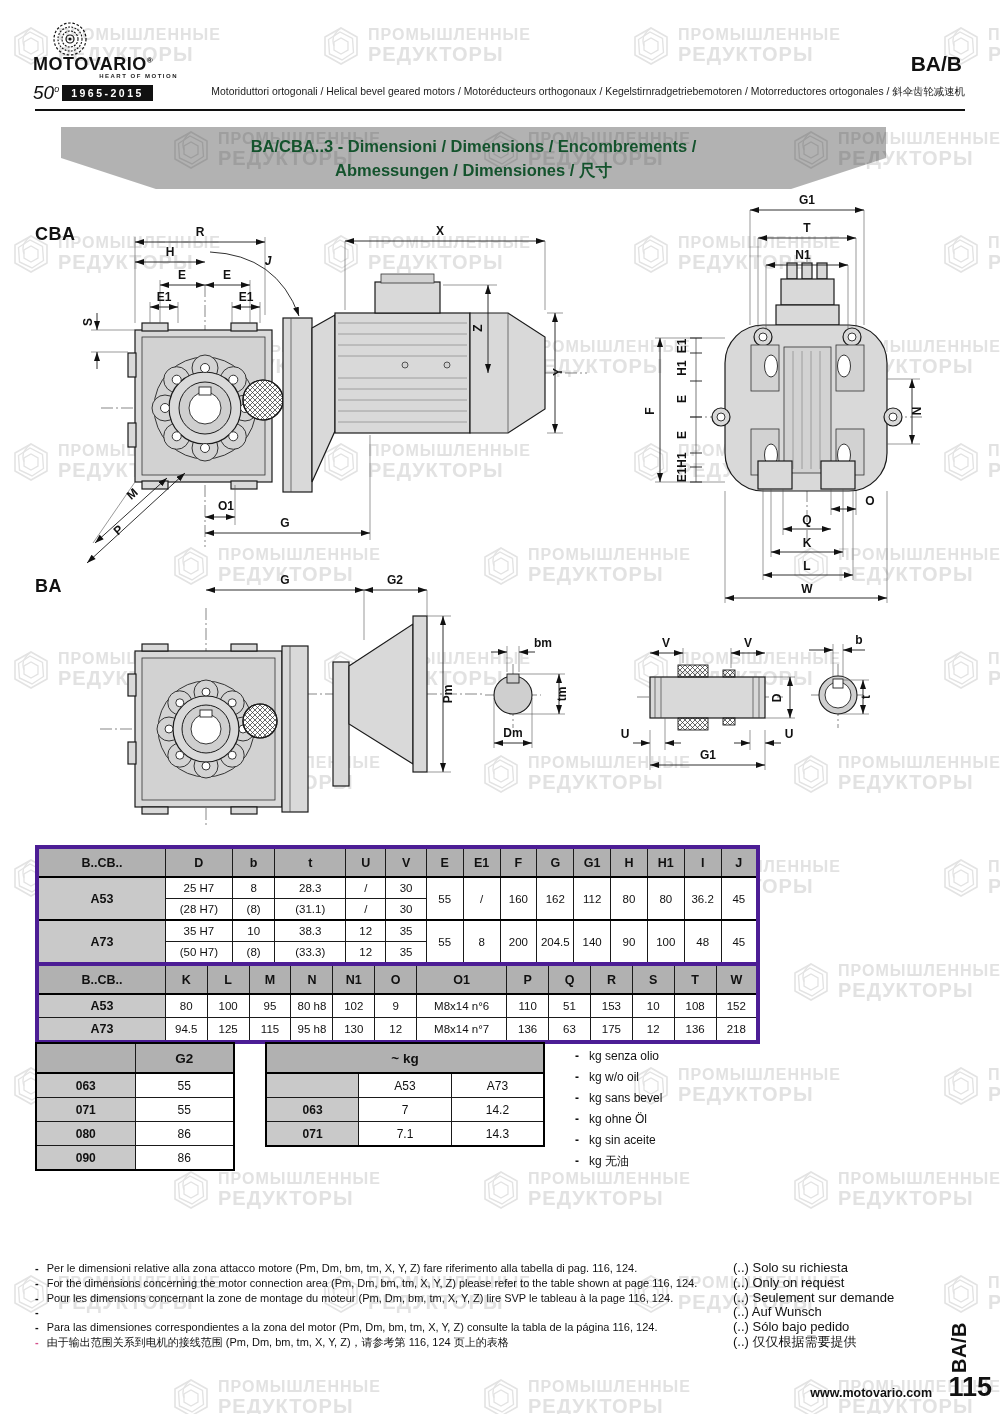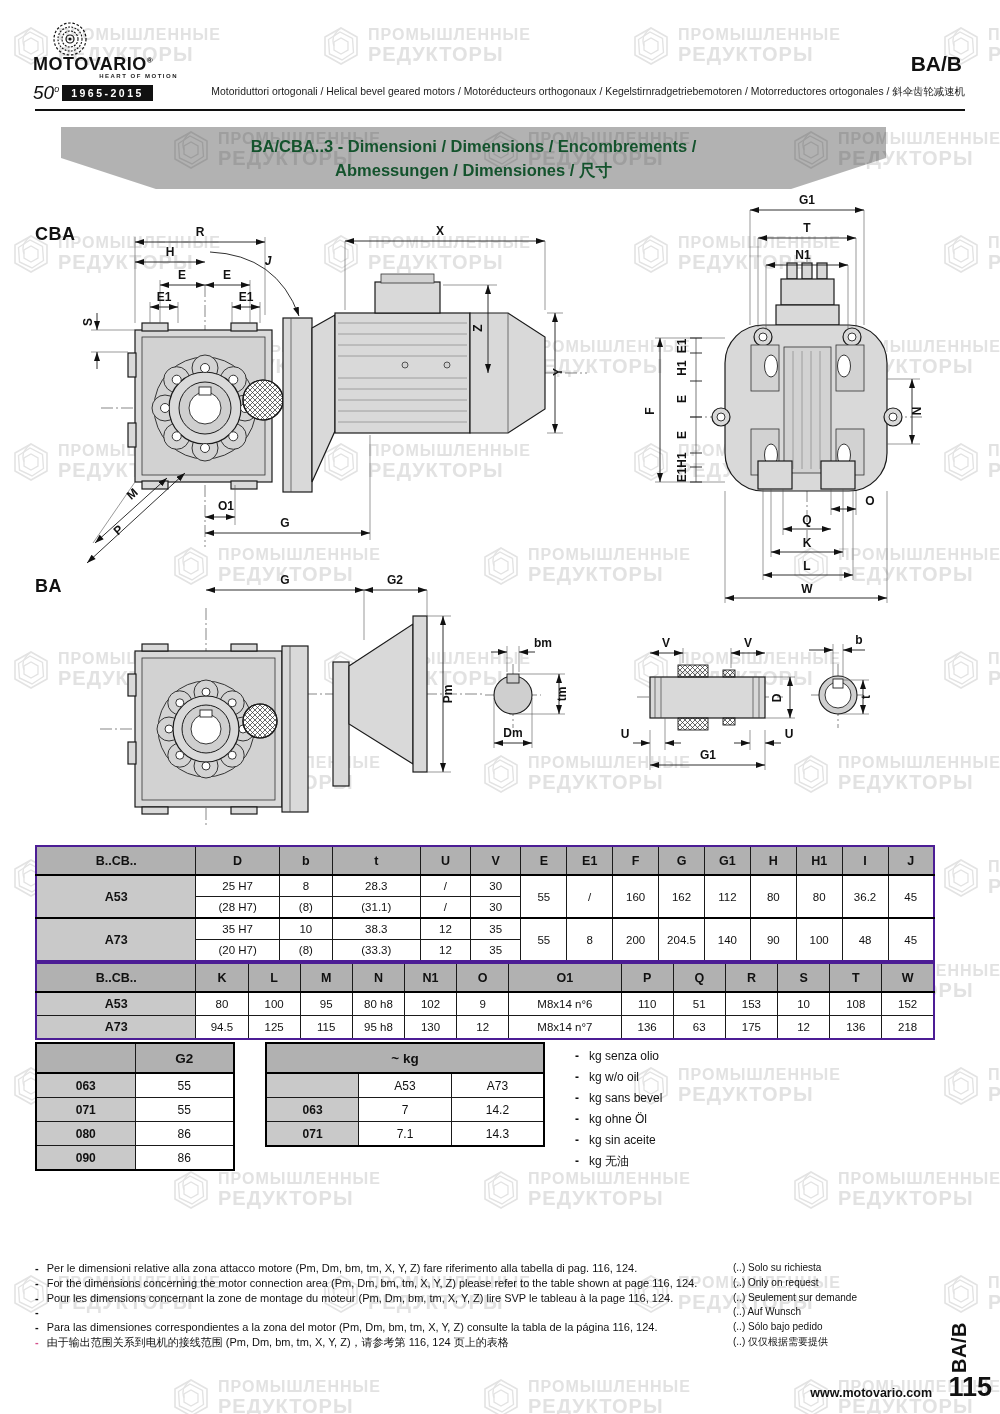--- a/index.html
+++ b/index.html
@@ -46,39 +46,39 @@
   .dlbl{font-family:"Liberation Sans",sans-serif;font-size:12px;font-weight:bold;fill:#111;text-anchor:middle;}
   .dlbl-i{font-style:italic;}
 
   
   table{border-collapse:collapse;table-layout:fixed;}
   th,td{border:1px solid #1a1a1a;text-align:center;vertical-align:middle;padding:0;
         font-size:11.5px;overflow:hidden;white-space:nowrap;}
   th{background:#b1b1b1;font-size:12.5px;font-weight:bold;height:27px;border-bottom:2px solid #000;}
   td{height:20px;background:#fff;}
   td.lbl{background:#c9c9c9;font-weight:bold;font-size:12.5px;}
-  .dimtable{border:2px solid #4c1d95;width:900px;}
+  .dimtable{border:4px solid #4c1d95;width:725px;}
   #table1{left:35px;top:845px;} #table2{left:35px;top:962px;}
   #table1 tr.gsep td{border-top:2px solid #000;}
   #table2 td{height:22px;}
   .smalltable{border:2px solid #000;}
   #g2-table{left:35px;top:1042px;width:200px;}
   #kg-table{left:265px;top:1042px;width:280px;}
   #g2-table td,#kg-table td{height:23px;font-size:12px;}
   #g2-table th,#kg-table th{height:28px;font-size:13.5px;}
   td.corner{background:#c9c9c9;}
 
   .noteslist{display:flex;flex-direction:column;}
   #kg-notes{left:575px;top:1046px;}
   #kg-notes .nrow{display:flex;gap:10px;font-size:12px;line-height:21px;}
   #footnotes{left:35px;top:1261px;width:700px;}
   #footnotes .nrow{display:flex;gap:8px;font-size:11px;line-height:14.8px;}
   #footnotes .nrow:nth-child(6) .bullet{color:#d4508c;}
   .bullet{font-weight:bold;}
-  #request-notes{left:733px;top:1261px;width:240px;font-size:10px;line-height:14.8px;}
+  #request-notes{left:733px;top:1261px;width:240px;font-size:13px;line-height:14.8px;}
 
   .sidecode{left:948px;top:1318px;width:40px;height:60px;font-size:20px;font-weight:bold;
             writing-mode:vertical-rl;transform:rotate(180deg);text-align:center;letter-spacing:.5px;}
   .site{right:68px;top:1386px;font-size:12.5px;font-weight:bold;}
   .pageno{right:8px;top:1372px;font-size:27px;font-weight:bold;}
 </style>
 </head>
 <body>
 
 <div class="page">
@@ -1104,21 +1104,21 @@
           <td rowspan="2">8</td>
         <td rowspan="2">200</td>
           <td rowspan="2">204.5</td>
         <td rowspan="2">140</td>
           <td rowspan="2">90</td>
         <td rowspan="2">100</td>
           <td rowspan="2">48</td>
         <td rowspan="2">45</td>
       </tr>
       <tr>
-        <td>(20 H7)</td>
+        <td>(50 H7)</td>
           <td>(8)</td>
         <td>(33.3)</td>
           <td>12</td>
         <td>35</td>
       </tr>
     </tbody>
   </table>
 
   <table id="table2" class="dimtable">
     <colgroup>

